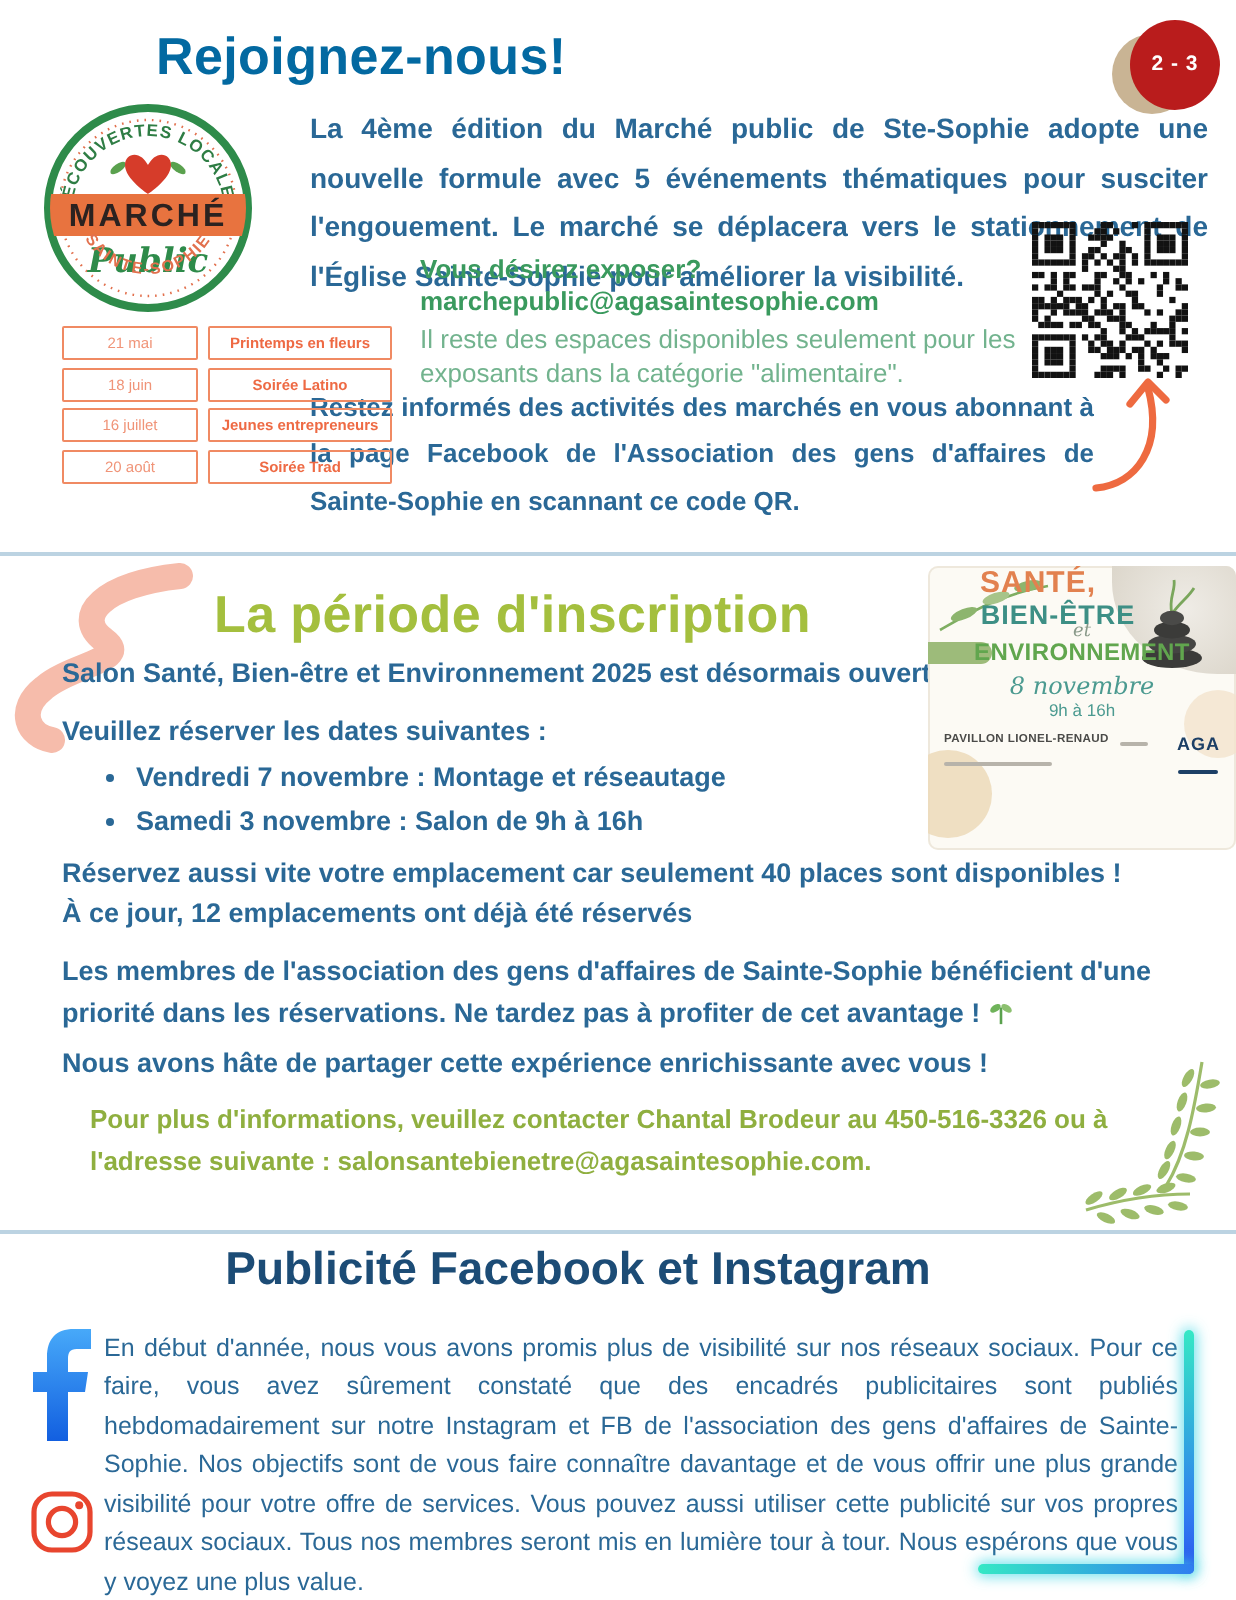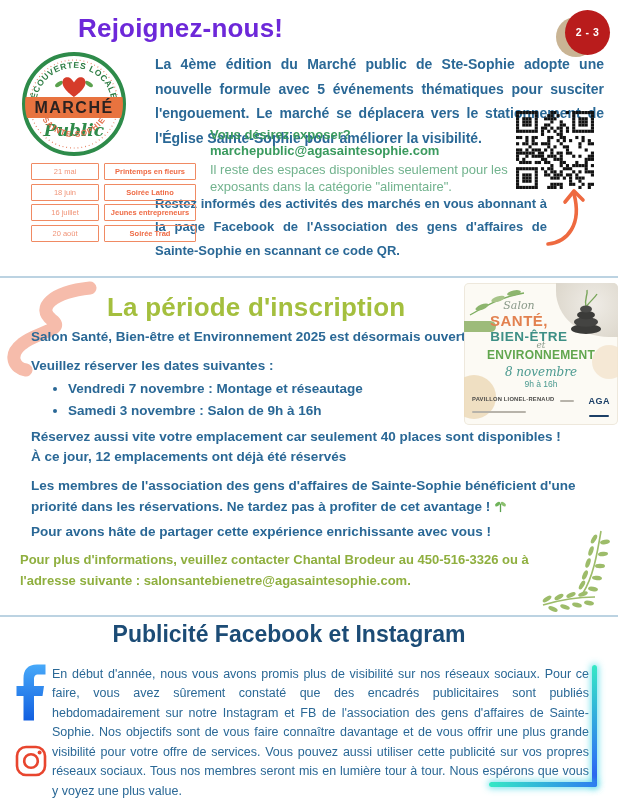--- a/index.html
+++ b/index.html
@@ -1,20 +1,20 @@
 <!DOCTYPE html>
 <html><head>
 <meta charset="utf-8">
 <style>
   html,body{margin:0;padding:0;background:#ffffff;}
   .page{position:relative;width:618px;height:800px;background:#ffffff;overflow:hidden;
         font-family:"Liberation Sans",sans-serif;}
   .abs{position:absolute;}
   
-  .h-green{font-size:26px;font-weight:bold;color:#6d28d9;letter-spacing:.2px;}
+  .h-green{font-size:26px;font-weight:bold;color:#0369a1;letter-spacing:.2px;}
   .h-olive{font-size:26px;font-weight:bold;color:#a4bf3e;letter-spacing:.2px;}
   .h-navy{font-size:23px;font-weight:bold;color:#1c4c76;text-align:center;width:618px;}
   
   .blue{color:#2a6896;}
   .bold{font-weight:bold;}
   .just{text-align:justify;}
   .t13{font-size:14px;line-height:1.75;}
   .t135{font-size:13.5px;line-height:1.55;}
   .t125{font-size:12.5px;line-height:1.56;}
   .green-bold{color:#3a9a5e;font-weight:bold;font-size:13px;line-height:1.3;}
@@ -447,21 +447,20 @@
     <svg class="abs" style="left:2px;top:2px;" width="64" height="34" viewBox="0 0 64 34">
       <path d="M 4,30 C 18,22 34,12 58,8" stroke="#7fae62" stroke-width="1.3" fill="none"></path>
       <ellipse cx="16" cy="22" rx="7" ry="2.6" fill="#8db56e" transform="rotate(-22 16 22)"></ellipse>
       <ellipse cx="32" cy="14" rx="7" ry="2.6" fill="#a7c489" transform="rotate(-18 32 14)"></ellipse>
       <ellipse cx="48" cy="8" rx="7" ry="2.6" fill="#8db56e" transform="rotate(-12 48 8)"></ellipse>
     </svg>
     <div class="pill"></div>
     <div class="blob"></div>
     <div class="blob2"></div>
     <div class="ptxt">
-      <div style="margin-top:16px;padding-right:44px;" class="p-script">Salon</div>
       <div class="p-l1" style="padding-right:44px;">SANTÉ,</div>
       <div class="p-l2" style="padding-right:24px;">BIEN-ÊTRE</div>
       <div class="p-et" style="margin-top:-4px;">et</div>
       <div class="p-l3" style="margin-top:-2px;">ENVIRONNEMENT</div>
       <div class="p-date" style="margin-top:3px;">8 novembre</div>
       <div class="p-time">9h à 16h</div>
       <div style="display:flex;align-items:flex-start;justify-content:space-between;padding:7px 8px 0 8px;">
         <div style="text-align:left;">
           <div class="p-venue">PAVILLON LIONEL-RENAUD</div>
           <span class="gbar" style="width:54px;"></span>
@@ -480,23 +479,23 @@
 
   <div class="abs blue bold t135" style="left:31px;top:476px;width:568px;">
     <span>Les membres de l'association des gens d'affaires de Sainte-Sophie bénéficient d'une priorité dans les réservations. Ne tardez pas à profiter de cet avantage !</span>
     <svg width="13" height="13" viewBox="0 0 14 14" style="vertical-align:-2px;">
       <path d="M 7,13 C 7,9 7,6 7,4" stroke="#5aa14e" stroke-width="1.4" fill="none"></path>
       <ellipse cx="4" cy="4.5" rx="3.2" ry="1.8" fill="#6fb35a" transform="rotate(-35 4 4.5)"></ellipse>
       <ellipse cx="10" cy="4.5" rx="3.2" ry="1.8" fill="#8cc06f" transform="rotate(35 10 4.5)"></ellipse>
     </svg>
   </div>
 
-  <div class="abs blue bold t135" style="left:31px;top:522px;">Pour avons hâte de partager cette expérience enrichissante avec vous !</div>
-
-  <div class="abs green-contact" style="left:20px;top:549px;width:548px;">Pour plus d'informations, veuillez contacter Chantal Brodeur au 450-516-3326 ou à l'adresse suivante : salonsantebienetre@agasaintesophie.com.</div>
+  <div class="abs blue bold t135" style="left:31px;top:522px;">Nous avons hâte de partager cette expérience enrichissante avec vous !</div>
+
+  <div class="abs green-contact" style="left:45px;top:549px;width:548px;">Pour plus d'informations, veuillez contacter Chantal Brodeur au 450-516-3326 ou à l'adresse suivante : salonsantebienetre@agasaintesophie.com.</div>
 
   <svg class="abs" style="left:537px;top:527px;" width="80" height="88" viewBox="0 0 80 88">
     <defs>
         <ellipse id="lf" rx="5" ry="2.2" fill="#9dbc6a"></ellipse>
       </defs>
     <path d="M 64,4 C 60,28 56,50 46,66" stroke="#9dbc6a" stroke-width="1.6" fill="none"></path>
     <path d="M 6,78 C 26,72 44,70 58,70" stroke="#9dbc6a" stroke-width="1.6" fill="none"></path>
     <use href="#lf" transform="translate(57,12) rotate(-60)"></use>
       <use href="#lf" transform="translate(68,15) rotate(-10)"></use>
     <use href="#lf" transform="translate(54,24) rotate(-70)"></use>

